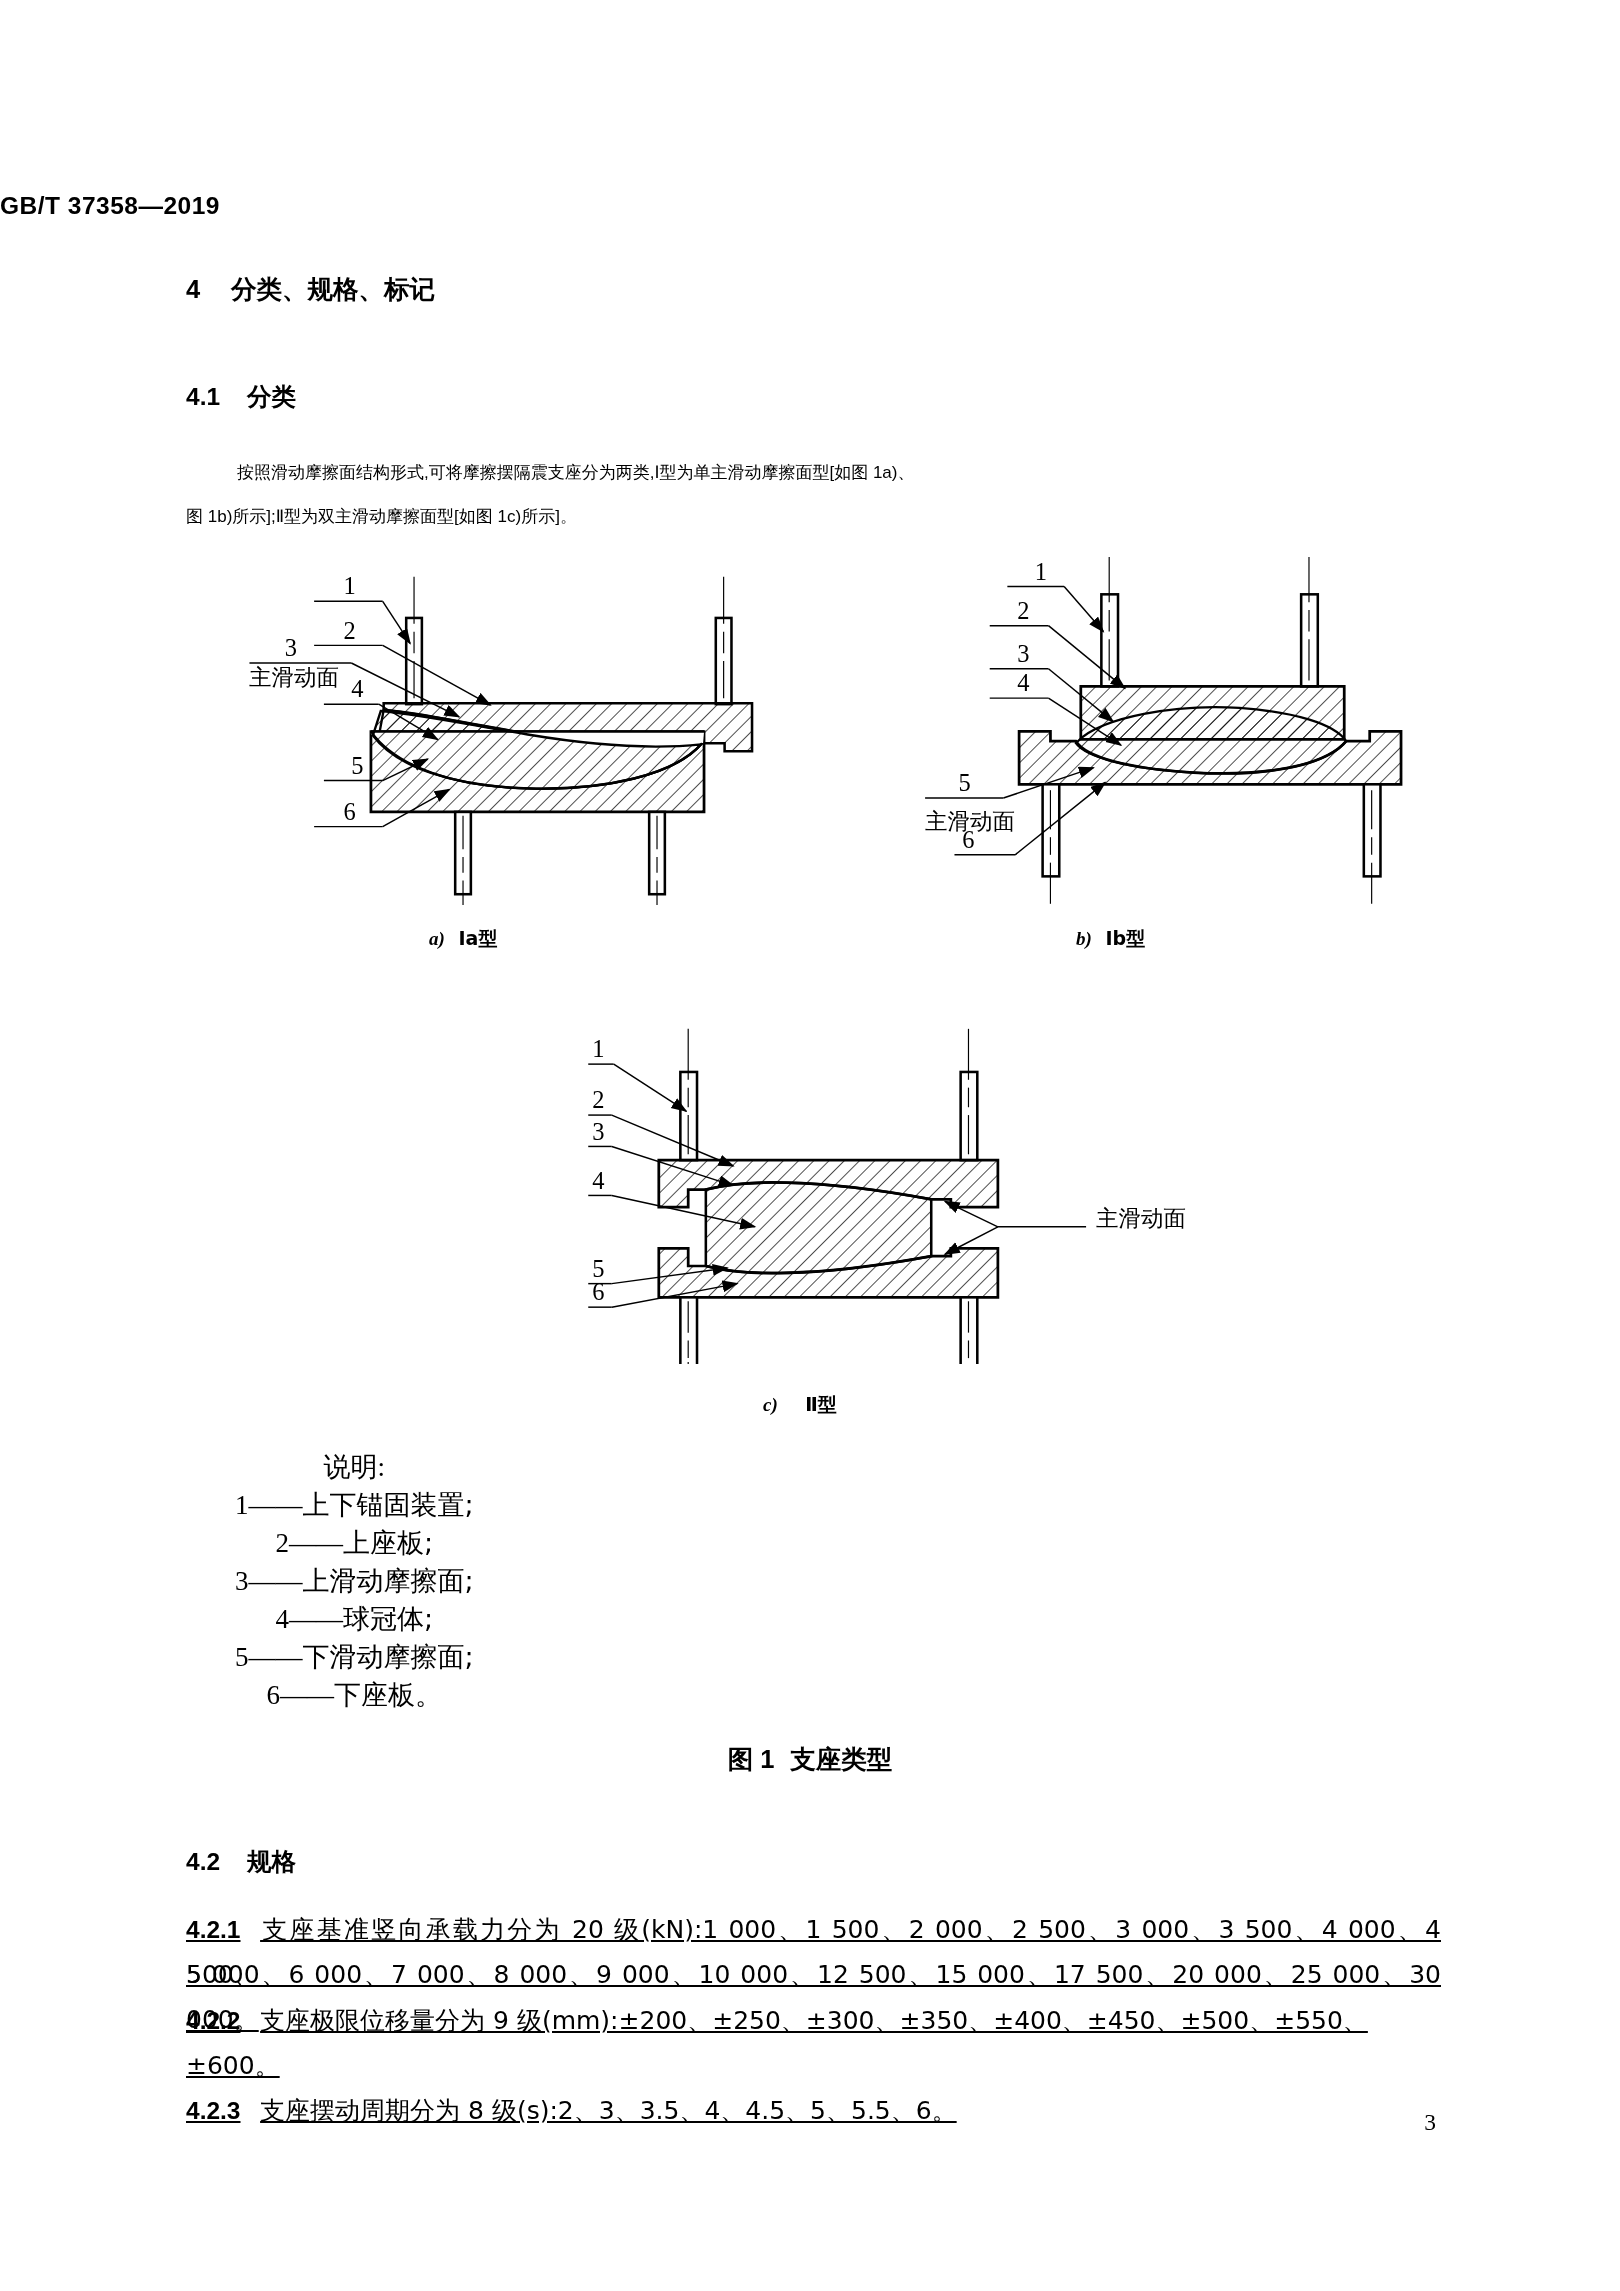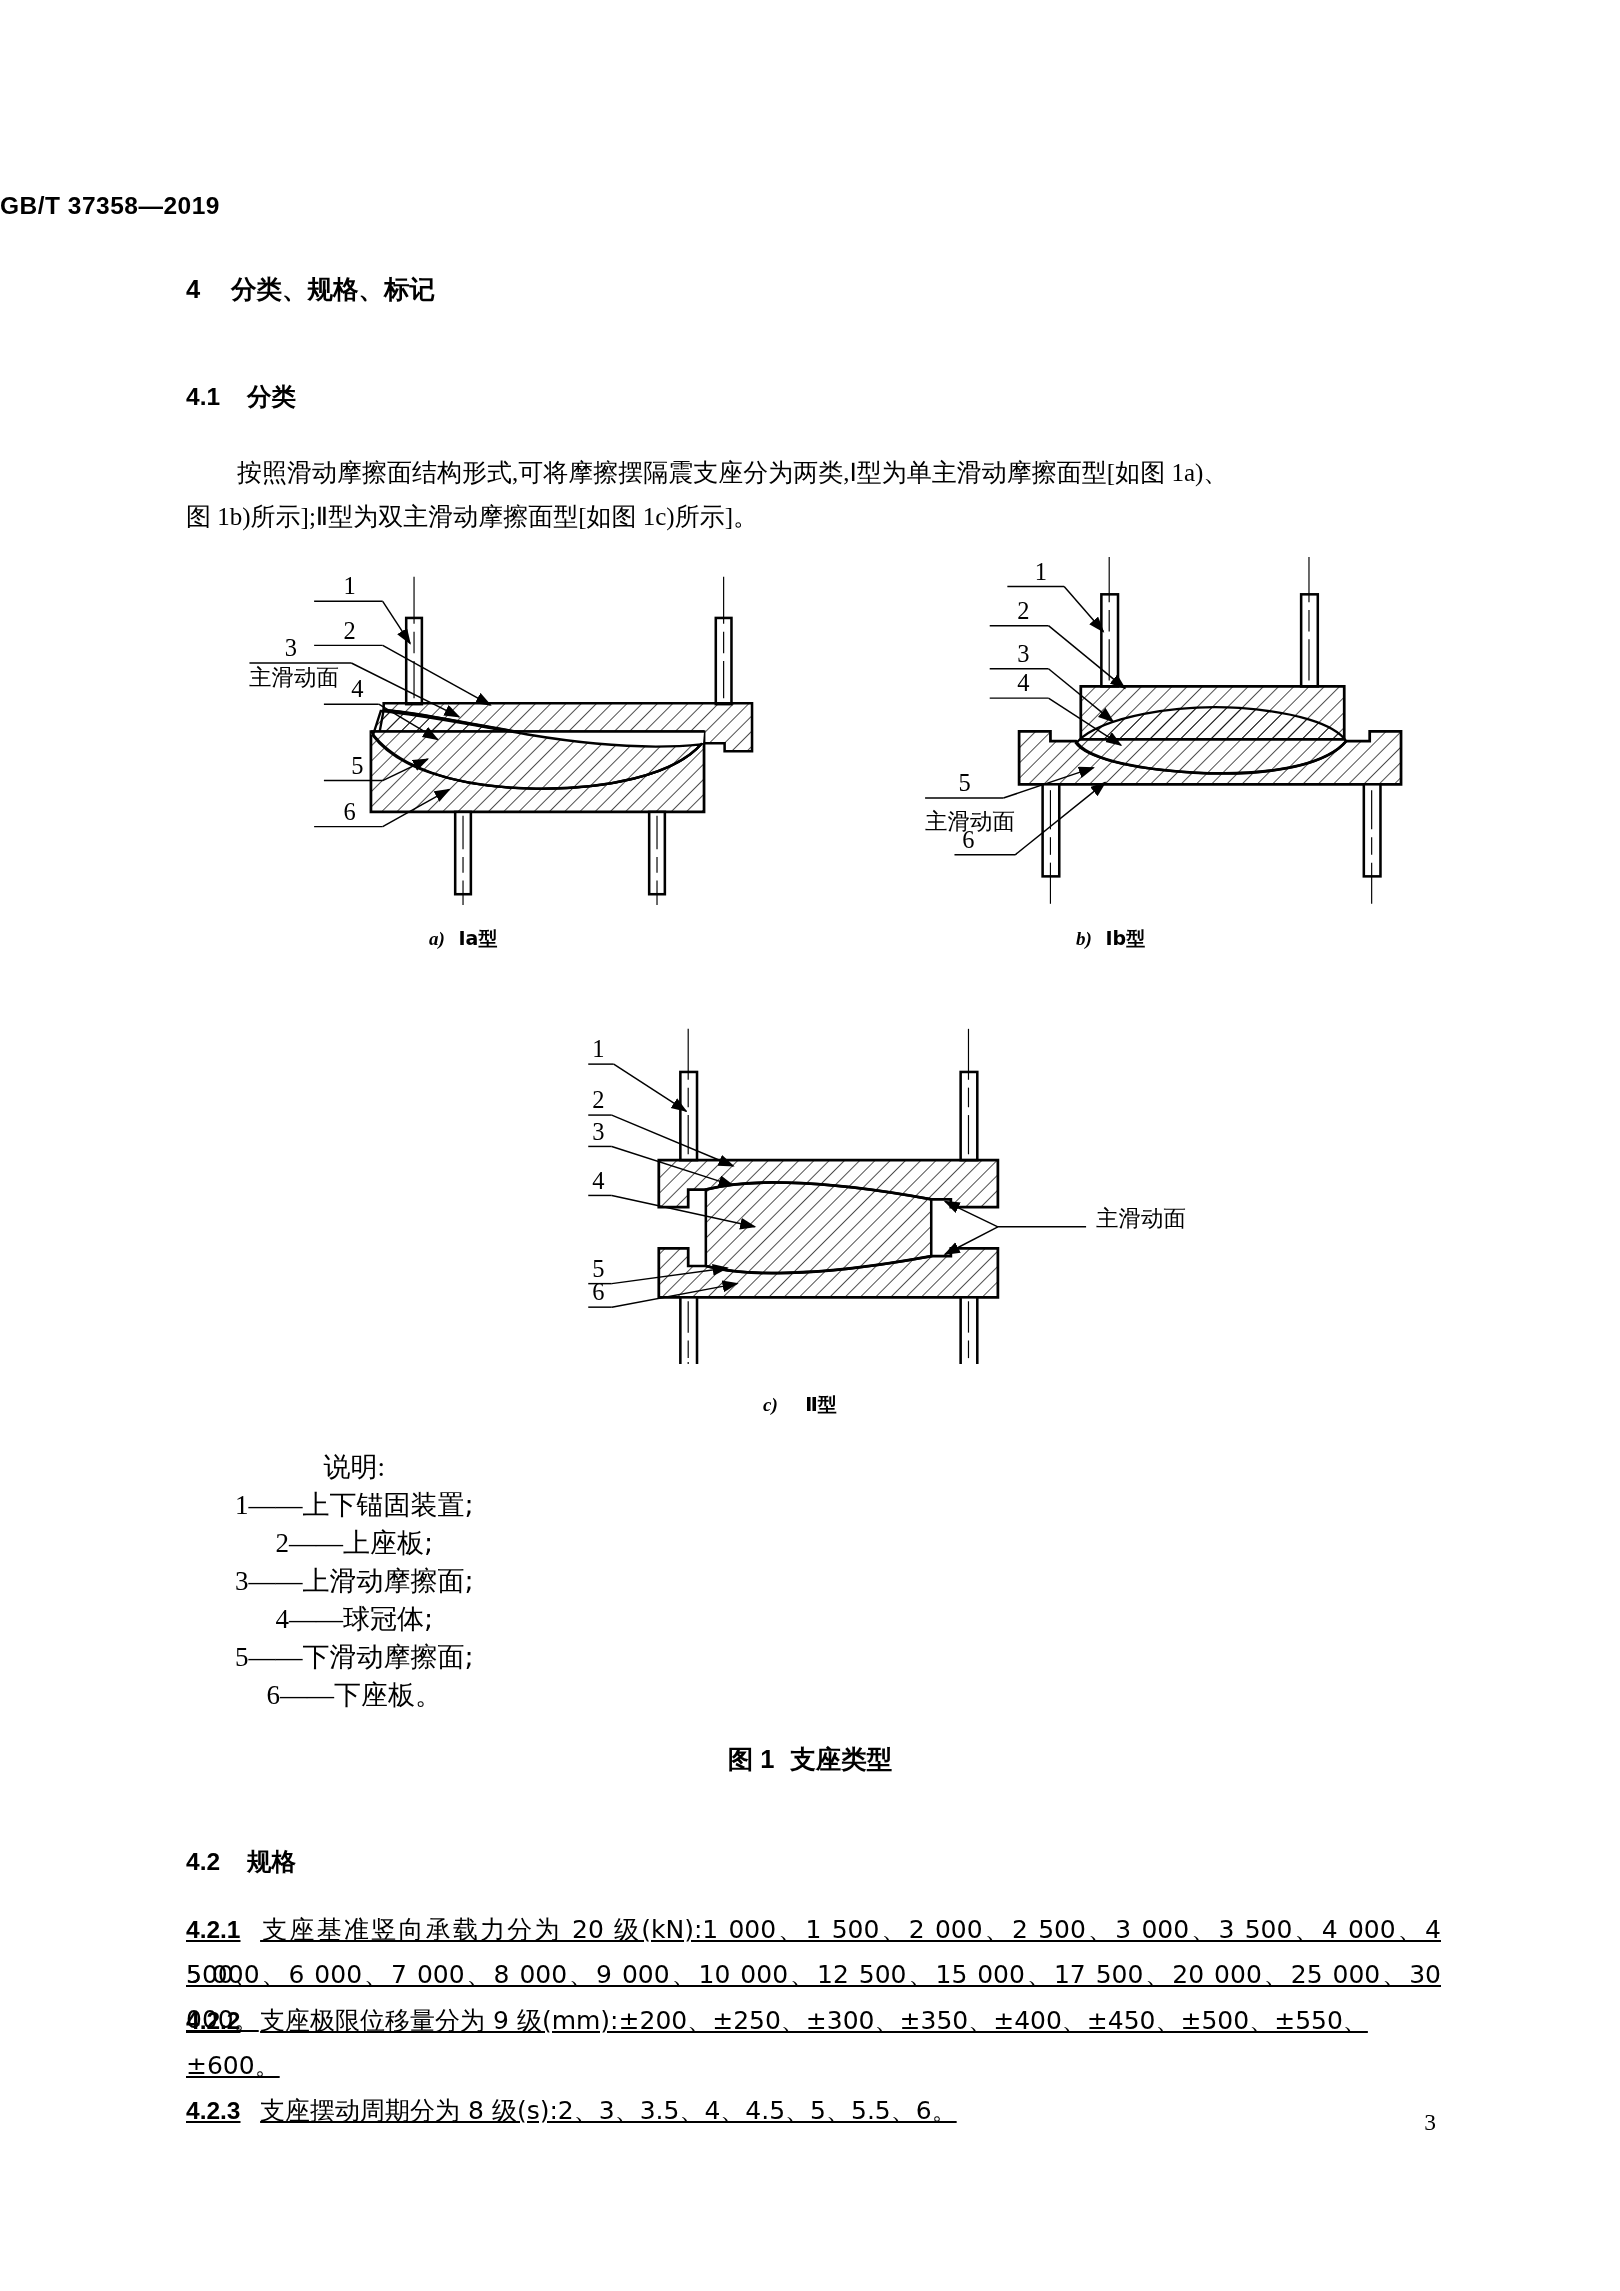--- a/index.html
+++ b/index.html
@@ -25,22 +25,22 @@
   .h1 .num{display:inline-block;min-width:45px;}
   .h2{
     position:absolute;left:186px;font-size:24.5px;font-weight:bold;
     font-family:"Liberation Sans","DejaVu Sans",sans-serif;
   }
   .h2 .num{display:inline-block;min-width:61px;}
 
   
   .body-p{
     position:absolute;left:186px;width:1250px;
-    font-size:25px;line-height:44px;text-align:justify;
-    font-family:Liberation Serif, serif;
+    font-size:17px;line-height:44px;text-align:justify;
+    font-family:Liberation Sans, sans-serif;
   }
   .body-p .ind{display:inline-block;width:51px;}
   .clause{
     position:absolute;left:186px;width:1255px;
     font-size:25px;line-height:45px;text-align:justify;text-decoration:underline;
   }
   .clause .cn{
     font-weight:bold;font-family:"Liberation Sans","DejaVu Sans",sans-serif;
     font-size:24.5px;margin-right:19.6px;
   }

